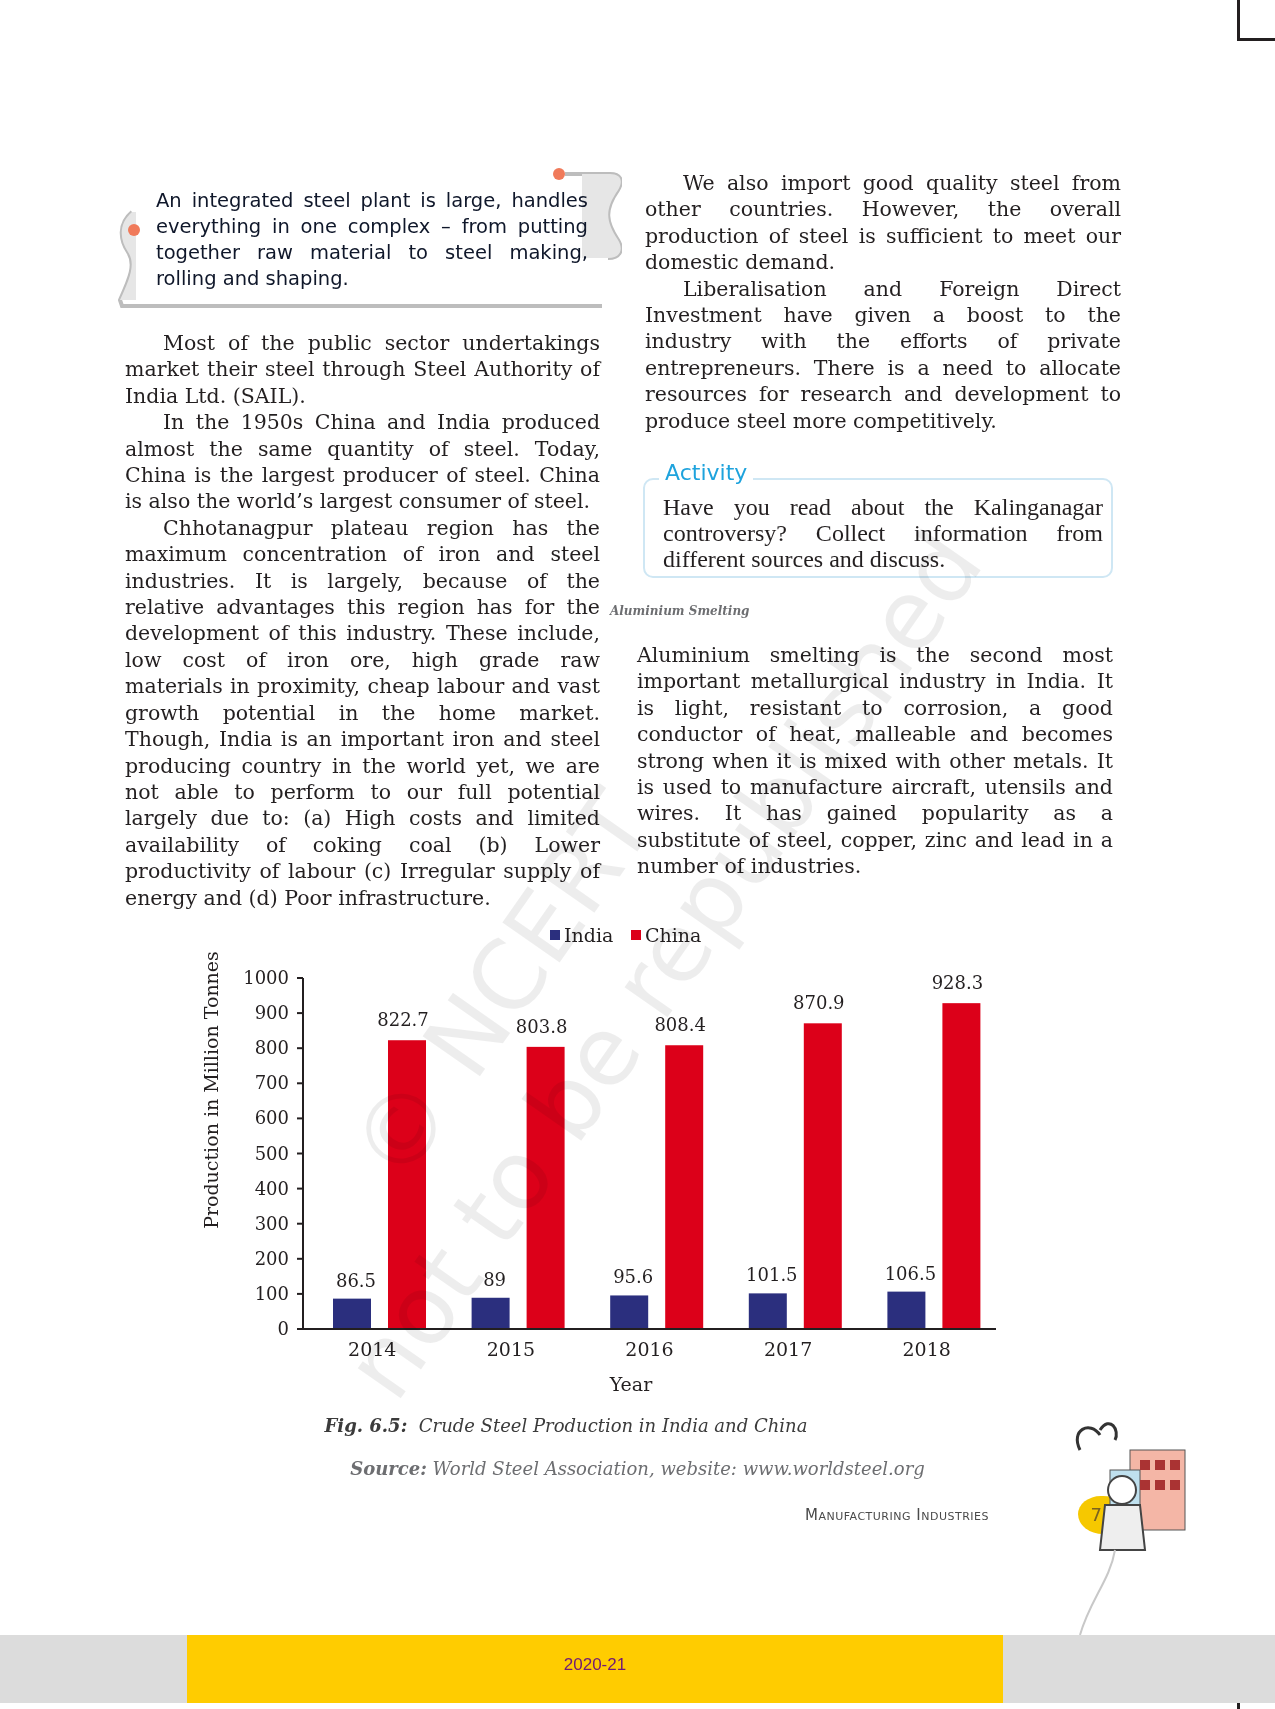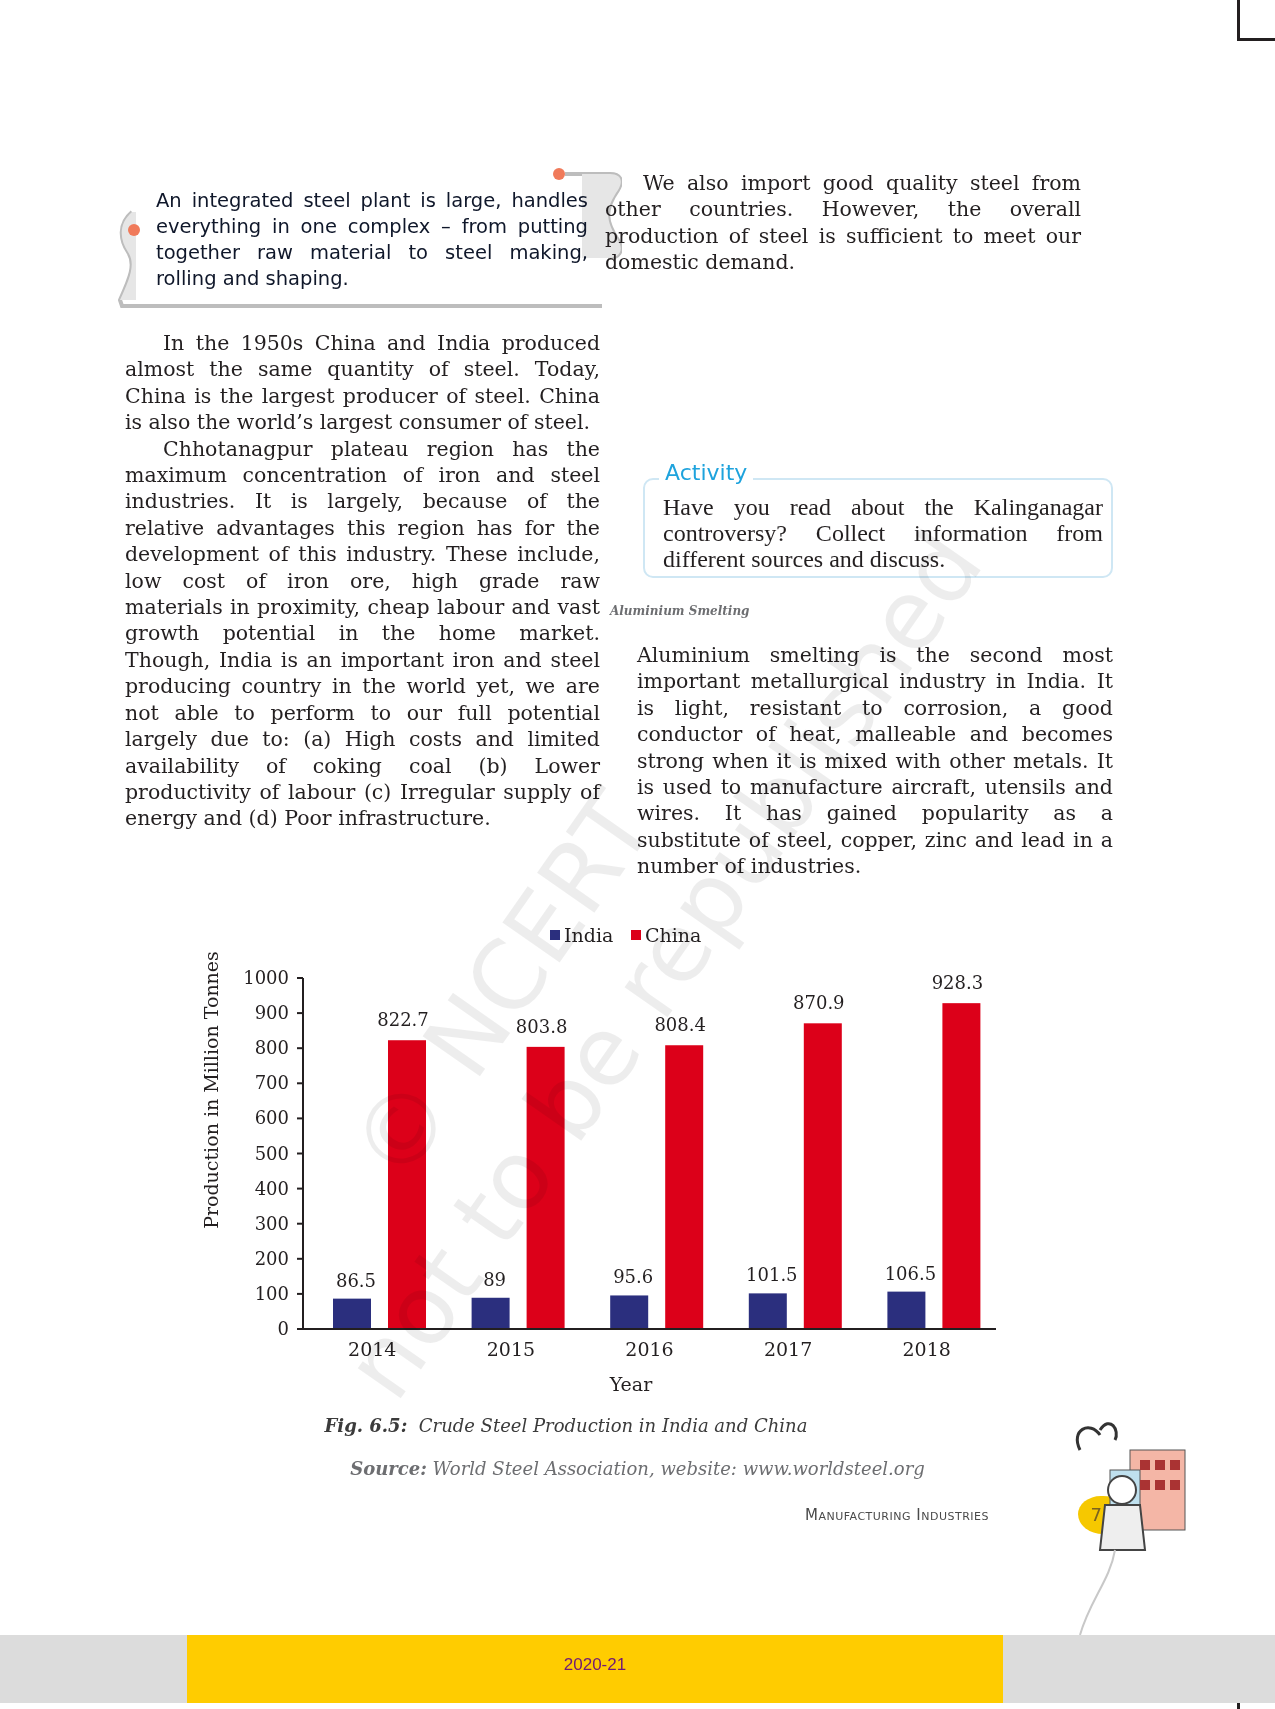--- a/index.html
+++ b/index.html
@@ -12,21 +12,21 @@
   
   #note { position:absolute; left:112px; top:160px; width:510px; height:150px; }
   #note svg { position:absolute; left:0; top:0; }
   #note-text { position:absolute; left:44px; top:28px; width:432px;
     font-family:"DejaVu Sans", sans-serif; font-size:19.5px; line-height:26px; color:#0f172a; text-align:justify; }
 
   .col { position:absolute; font-size:20.5px; line-height:26.4px; text-align:justify; color:#231f20; }
   .col p { margin:0; }
   .col p.indent { text-indent:38px; }
   #col-left { left:125px; top:330px; width:475px; }
-  #col-right-top { left:605px; top:170px; width:476px; }
+  #col-right-top { left:645px; top:170px; width:476px; }
 
   #activity { position:absolute; left:643px; top:478px; width:466px; height:96px;
     border:2px solid #cfe7f4; border-radius:10px; }
   #activity-title { position:absolute; left:14px; top:-20px; background:#fff; padding:0 6px;
     font-family:"DejaVu Sans", sans-serif; font-size:22px; color:#1ea3dd;text-align:center; }
   #activity-text { position:absolute; left:18px; top:14px; width:440px;
     font-family:Liberation Serif, serif; font-size:24px; line-height:26px; color:#231f20; text-align:justify; }
 
   #alu-heading { position:absolute; left:610px; top:604px; font-size:12px; font-weight:bold;
     font-style:italic; color:#6d6e71; }
@@ -68,26 +68,28 @@
     <path d="M20,52 C6,64 8,80 16,92 C24,104 18,118 8,140 L24,140 L24,52 Z" fill="#e6e6e6"></path>
     <circle cx="22" cy="70" r="6" fill="#f07a5a"></circle>
     <circle cx="447" cy="14" r="6" fill="#f07a5a"></circle>
     <path d="M453,14 L498,14 C508,14 512,20 506,30 C492,50 494,62 506,80 C512,90 508,98 496,98" fill="none" stroke="#bdbdbd" stroke-width="4"></path>
     <path d="M470,14 L498,14 C508,14 512,20 506,30 C492,50 494,62 506,80 C512,90 508,98 496,98 L470,98 Z" fill="#e6e6e6"></path>
   </svg>
   <div id="note-text">An integrated steel plant is large, handles everything in one complex – from putting together raw material to steel making, rolling and shaping.</div>
 </div>
 
 <div class="col" id="col-left">
+  <p class="indent">Most of the public sector undertakings market their steel through Steel Authority of India Ltd. (SAIL).</p>
   <p class="indent">In the 1950s China and India produced almost the same quantity of steel. Today, China is the largest producer of steel. China is also the world’s largest consumer of steel.</p>
   <p class="indent">Chhotanagpur plateau region has the maximum concentration of iron and steel industries. It is largely, because of the relative advantages this region has for the development of this industry. These include, low cost of iron ore, high grade raw materials in proximity, cheap labour and vast growth potential in the home market. Though, India is an important iron and steel producing country in the world yet, we are not able to perform to our full potential largely due to: (a) High costs and limited availability of coking coal (b) Lower productivity of labour (c) Irregular supply of energy and (d) Poor infrastructure.</p>
 </div>
 
 <div class="col" id="col-right-top">
   <p class="indent">We also import good quality steel from other countries. However, the overall production of steel is sufficient to meet our domestic demand.</p>
+  <p class="indent">Liberalisation and Foreign Direct Investment have given a boost to the industry with the efforts of private entrepreneurs. There is a need to allocate resources for research and development to produce steel more competitively.</p>
 </div>
 
 <div id="activity">
   <span id="activity-title">Activity</span>
   <div id="activity-text">Have you read about the Kalinganagar controversy? Collect information from different sources and discuss.</div>
 </div>
 
 <div id="alu-heading">Aluminium Smelting</div>
 <div class="col" id="col-right-bottom">
   <p>Aluminium smelting is the second most important metallurgical industry in India. It is light, resistant to corrosion, a good conductor of heat, malleable and becomes strong when it is mixed with other metals. It is used to manufacture aircraft, utensils and wires. It has gained popularity as a substitute of steel, copper, zinc and lead in a number of industries.</p>

